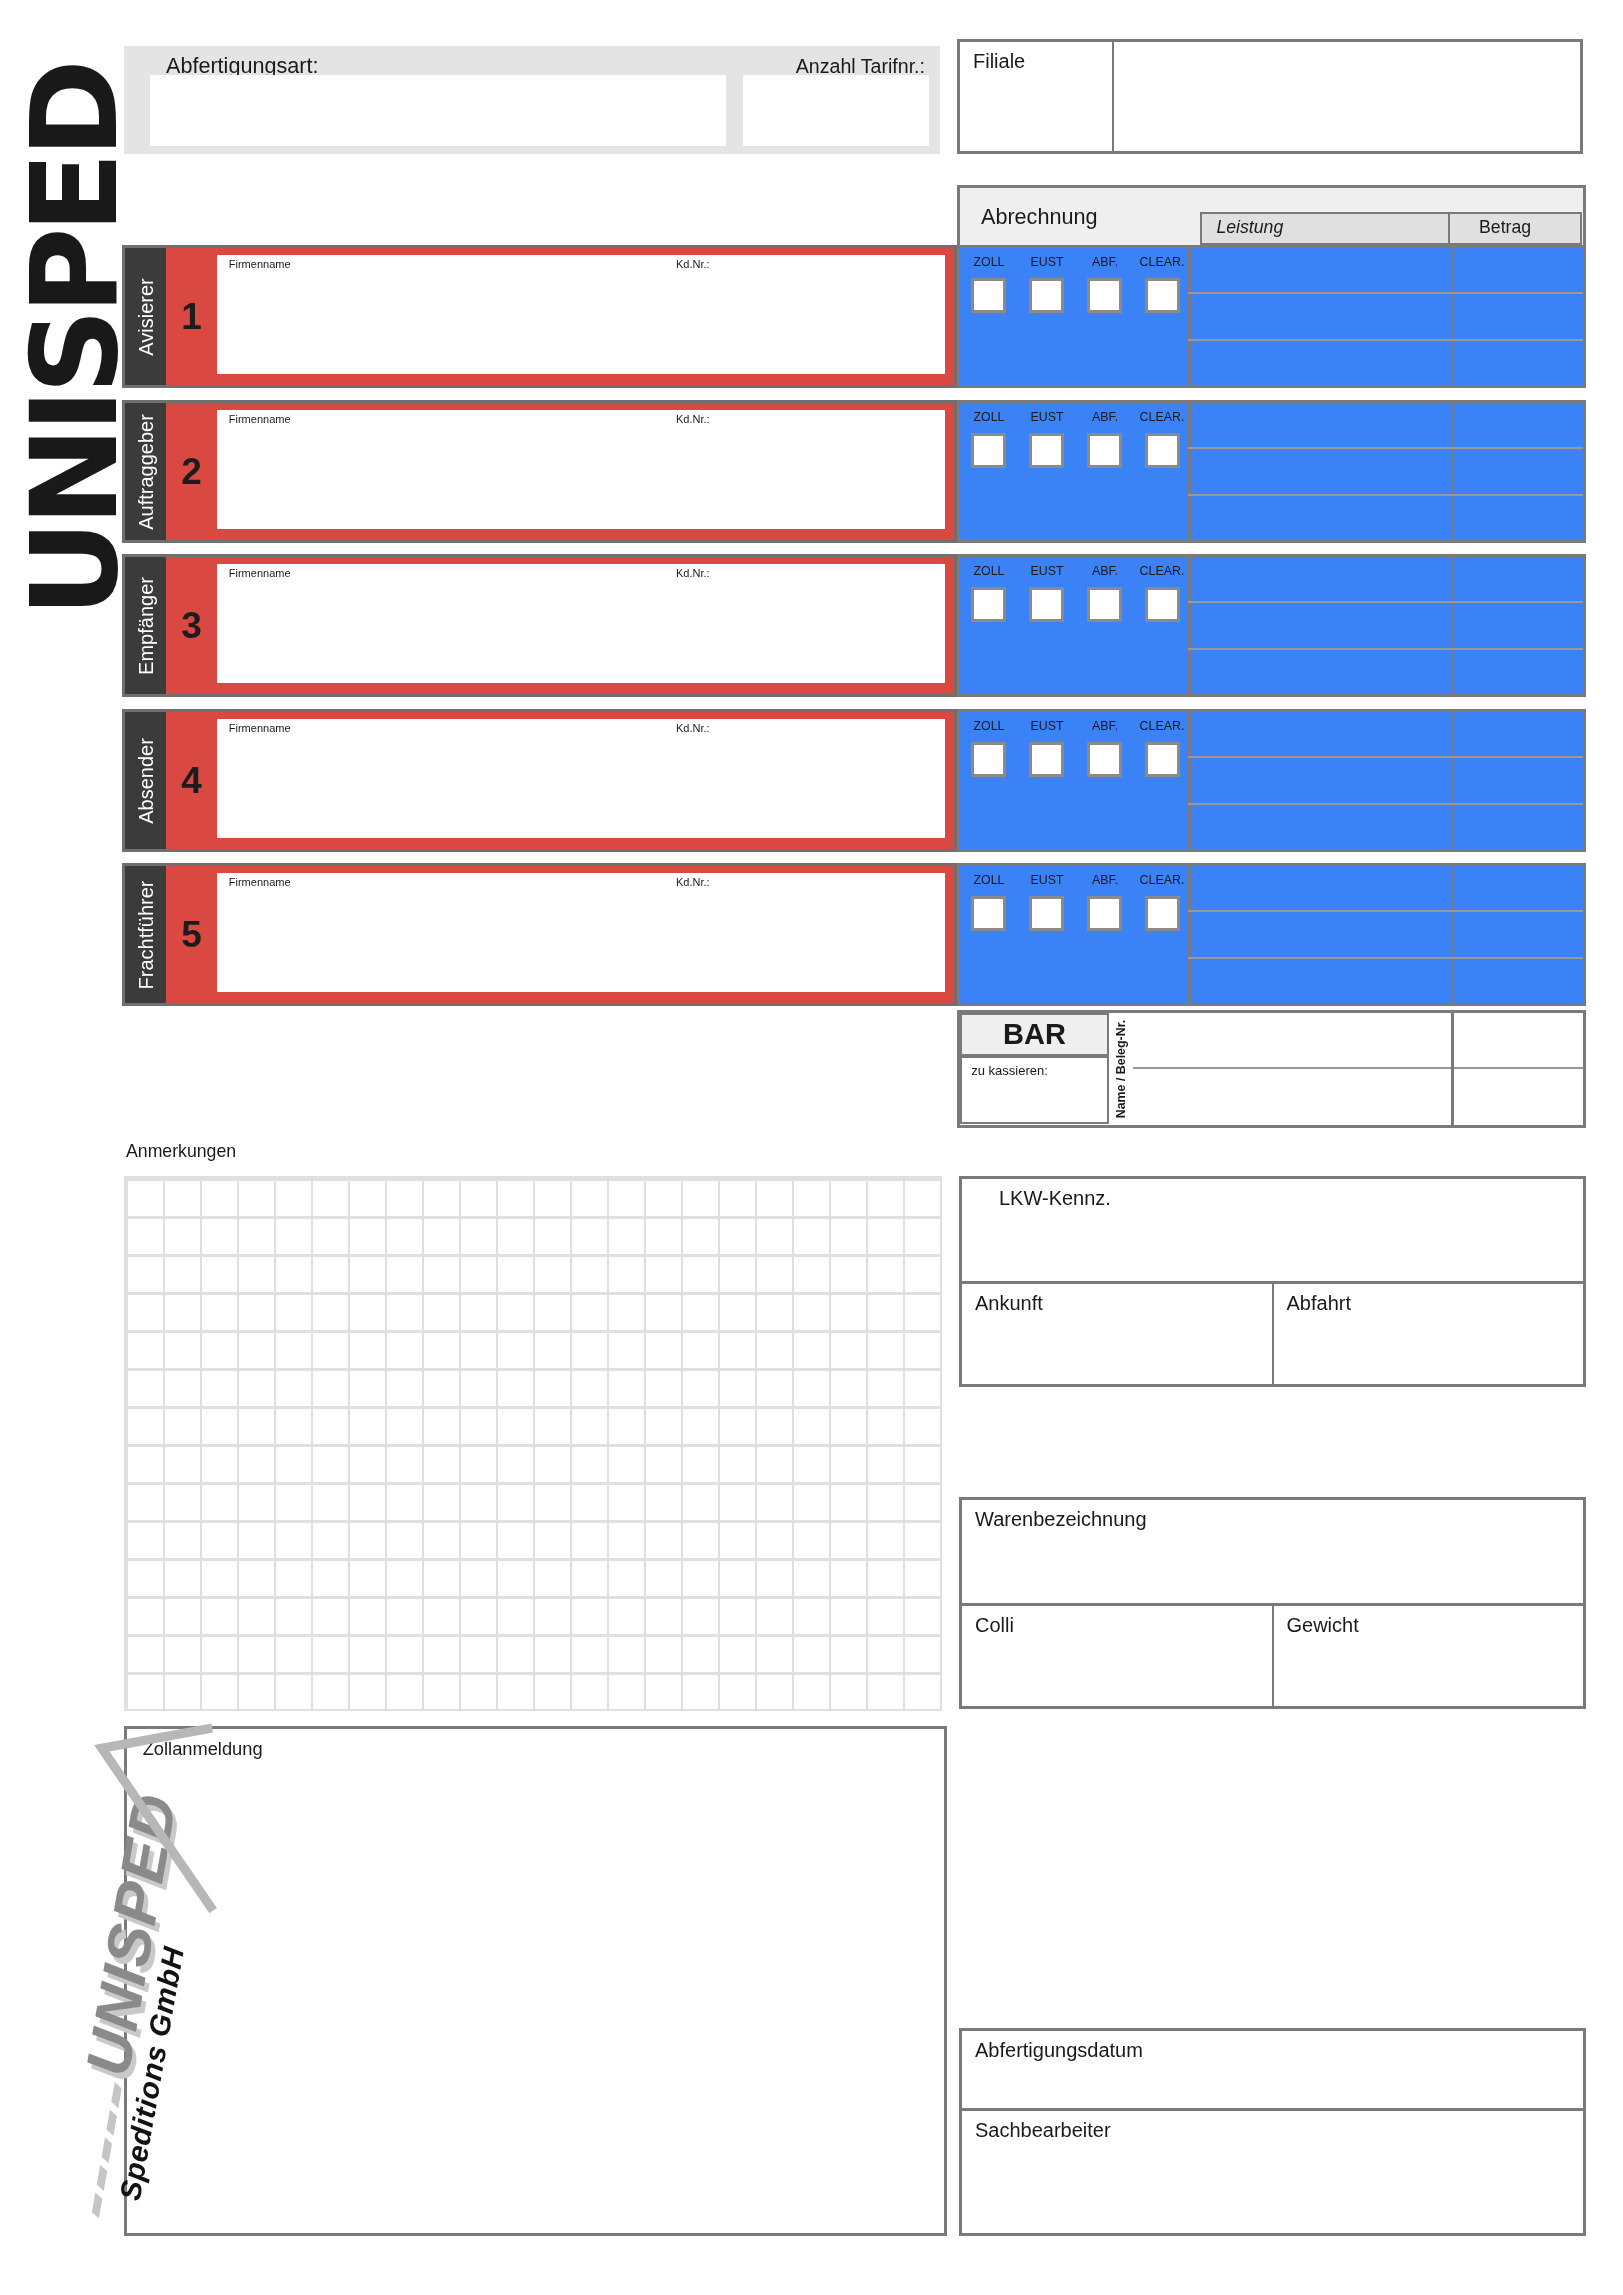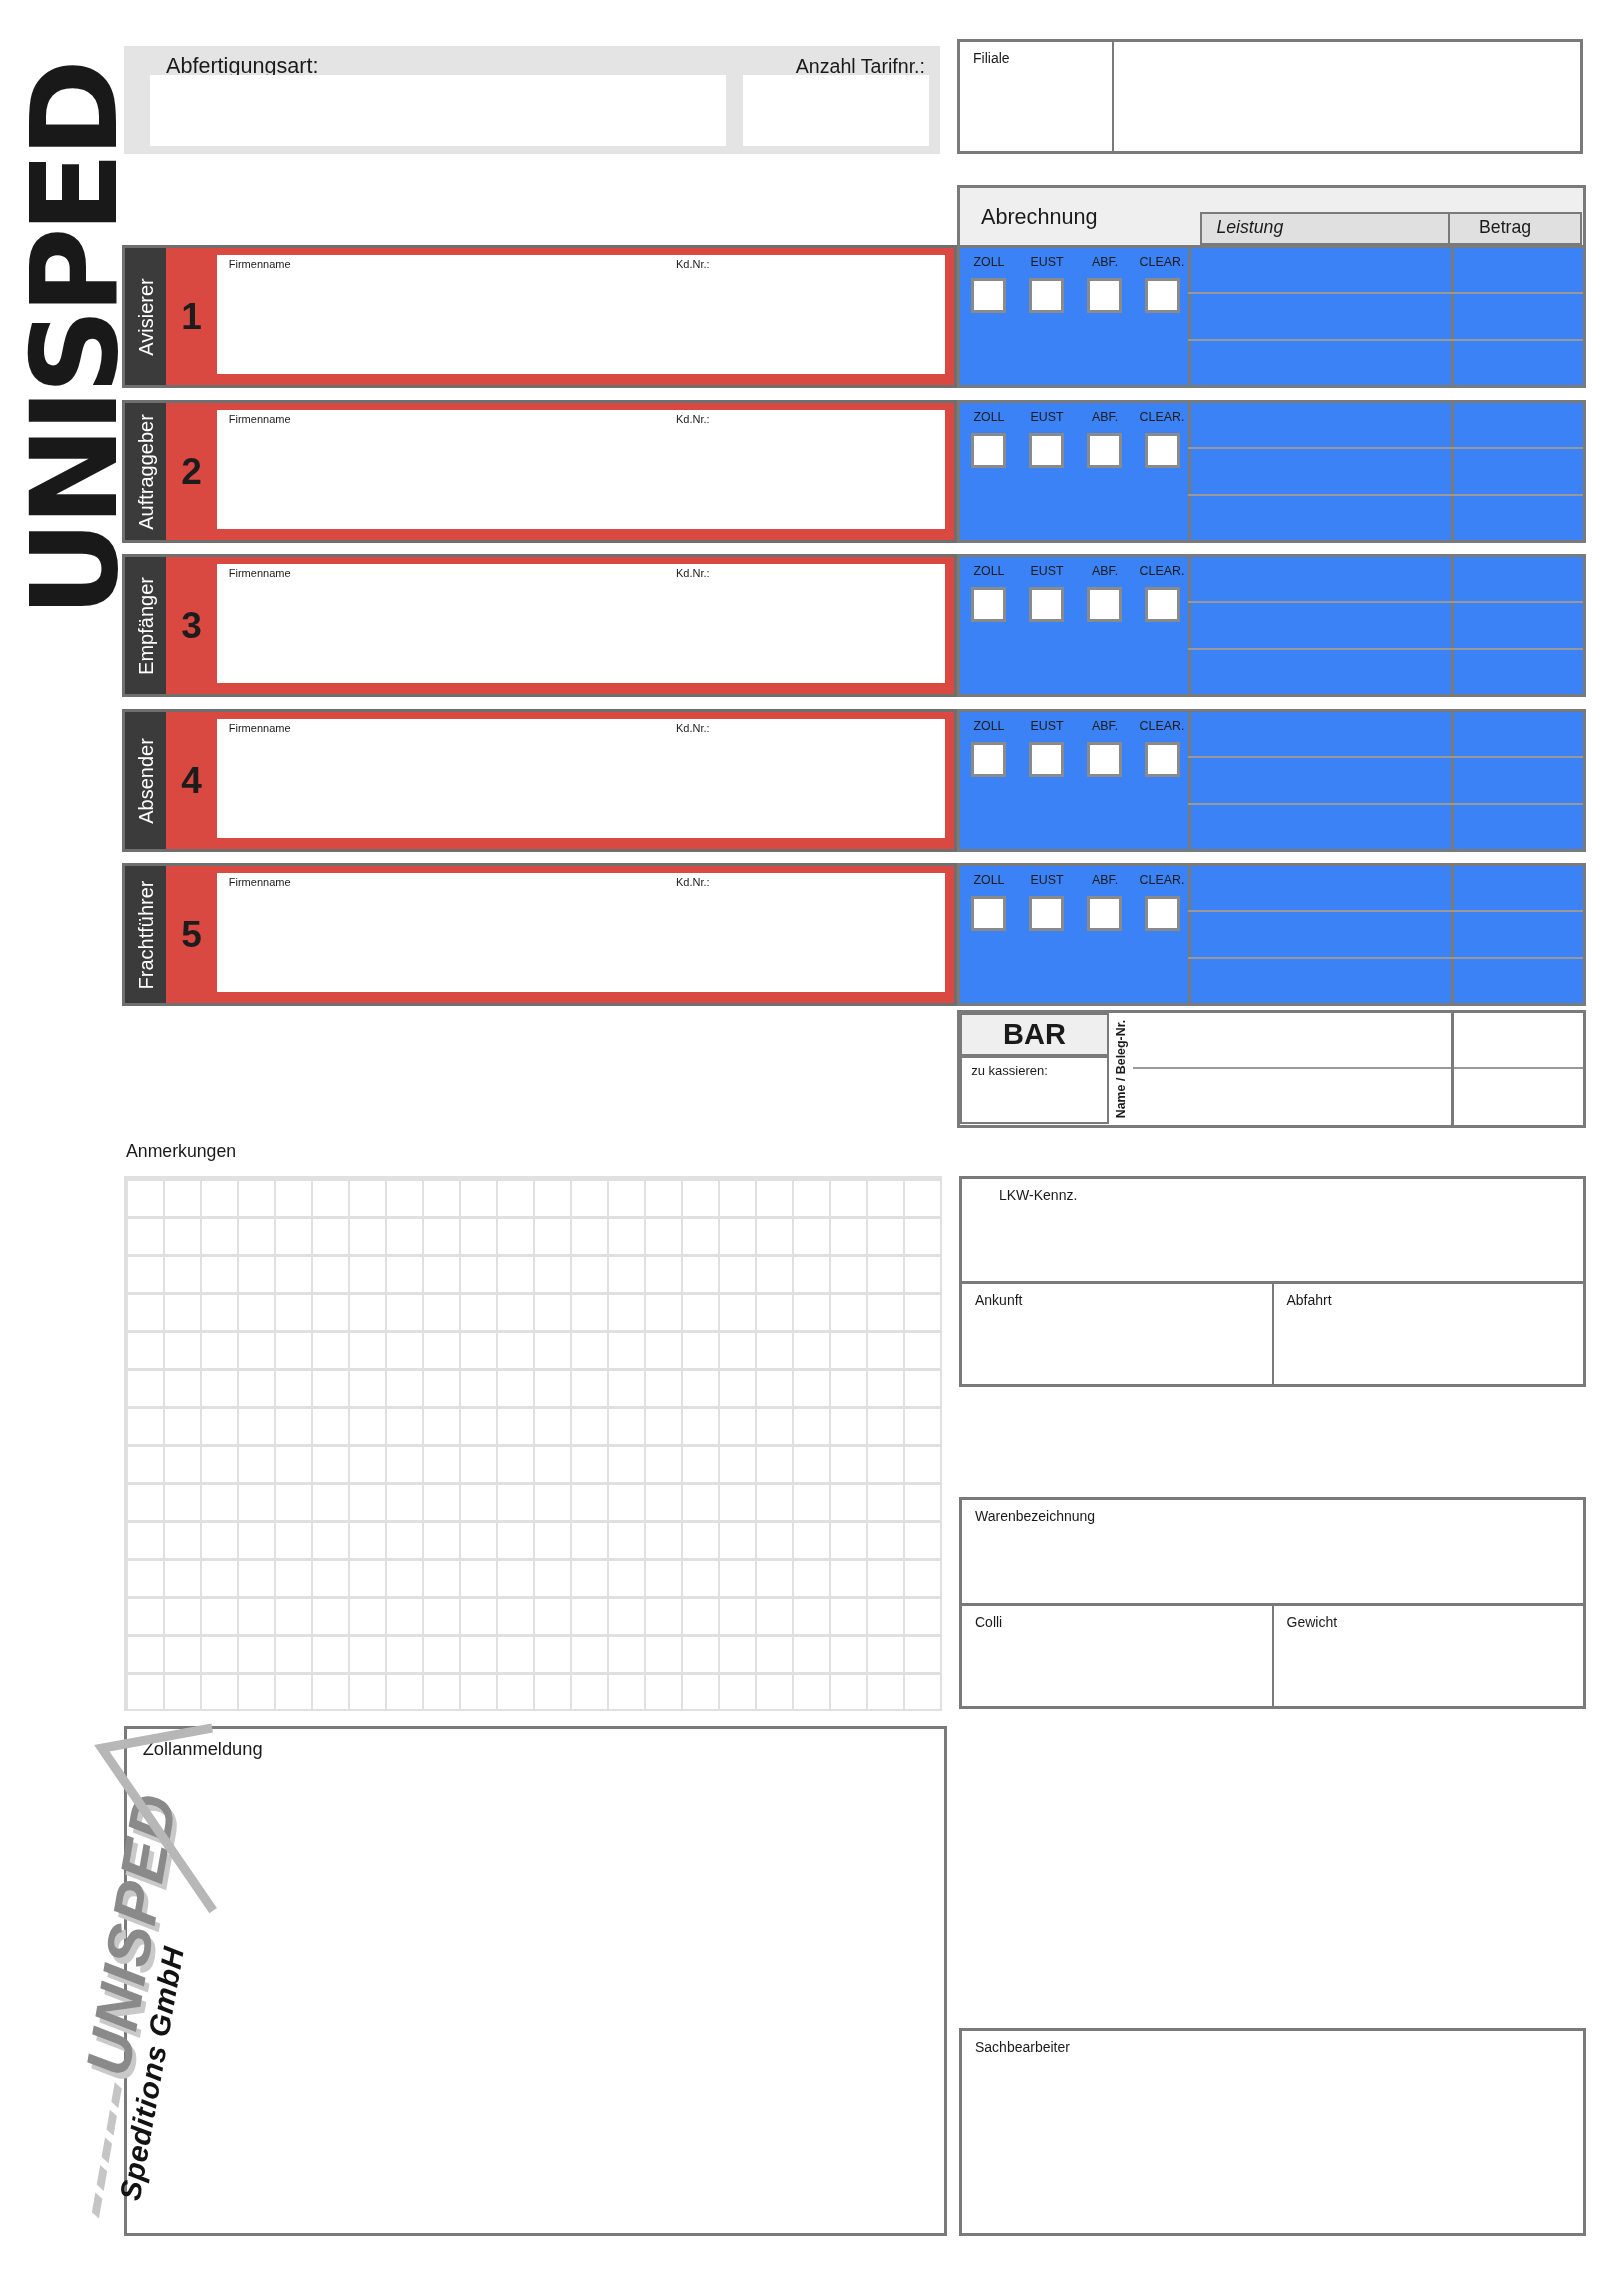--- a/index.html
+++ b/index.html
@@ -36,21 +36,21 @@
   .top-panel{left:124px;top:46px;width:816px;height:108px;background:var(--panel);}
   .tp-label1{position:absolute;left:42px;top:6.5px;font-size:21.6px;}
   .tp-label2{position:absolute;left:619px;top:9.2px;width:182px;font-size:19.6px;text-align:right;}
   .winput{position:absolute;background:#ffffff;}
   .tp-input1{left:26px;top:29.4px;width:576px;height:71px;}
   .tp-input2{left:619px;top:29.4px;width:186px;height:71px;}
   
   .filiale-box{left:957px;top:39px;width:626px;height:115px;border:3.3px solid var(--bd);background:#fff;display:flex;}
   .filiale-cell{width:152px;border-right:2.6px solid var(--bd);}
   .posnr-cell{flex:1;}
-  .cell-label{display:block;padding:7.9px 0 0 13px;font-size:14px;}
+  .cell-label{display:block;padding:7.9px 0 0 13px;font-size:20px;}
   
   .abr-header{left:957px;top:185px;width:629px;height:63px;background:var(--hdr);border:3.3px solid var(--bd);}
   .abr-title{position:absolute;left:21px;top:50%;transform:translateY(-50%);font-size:21.6px;}
   .subhdr{position:absolute;bottom:0;height:33px;background:var(--subhdr);border:2.6px solid var(--bd);box-sizing:border-box;font-size:17.7px;line-height:27.5px;}
   .subhdr.leistung{left:240px;width:264px;padding-left:14.4px;font-style:italic;}
   .subhdr.betrag{left:488px;width:134px;padding-left:29px;}
   
   .party-row{left:122px;width:835px;height:143px;border:3.3px solid var(--bd-dark);background:var(--red);}
   .party-strip{position:absolute;left:0;top:0;width:41px;height:100%;background:var(--dark);}
   .party-strip .vcenter{font-size:20px;color:#ffffff;}
@@ -330,20 +330,23 @@
         <span class="cell-label">Gewicht</span>
       </div>
     </div>
   </div>
 
   <div class="abs zoll-box">
     <span class="cell-label">Zollanmeldung</span>
   </div>
 
   <div class="abs rsec datum">
+    <div class="rsec-top">
+      <span class="cell-label">Abfertigungsdatum</span>
+    </div>
     <div class="rsec-bottom">
       <div class="rsec-cell">
         <span class="cell-label">Sachbearbeiter</span>
       </div>
     </div>
   </div>
 
   <div class="abs logo-bottom">
     <svg class="logo-arrow" width="196" height="157" viewBox="0 0 300 240">
       <path d="M 10 225 L 225 14 L 285 175" fill="none" stroke="#b7b7b7" stroke-width="14"></path>

